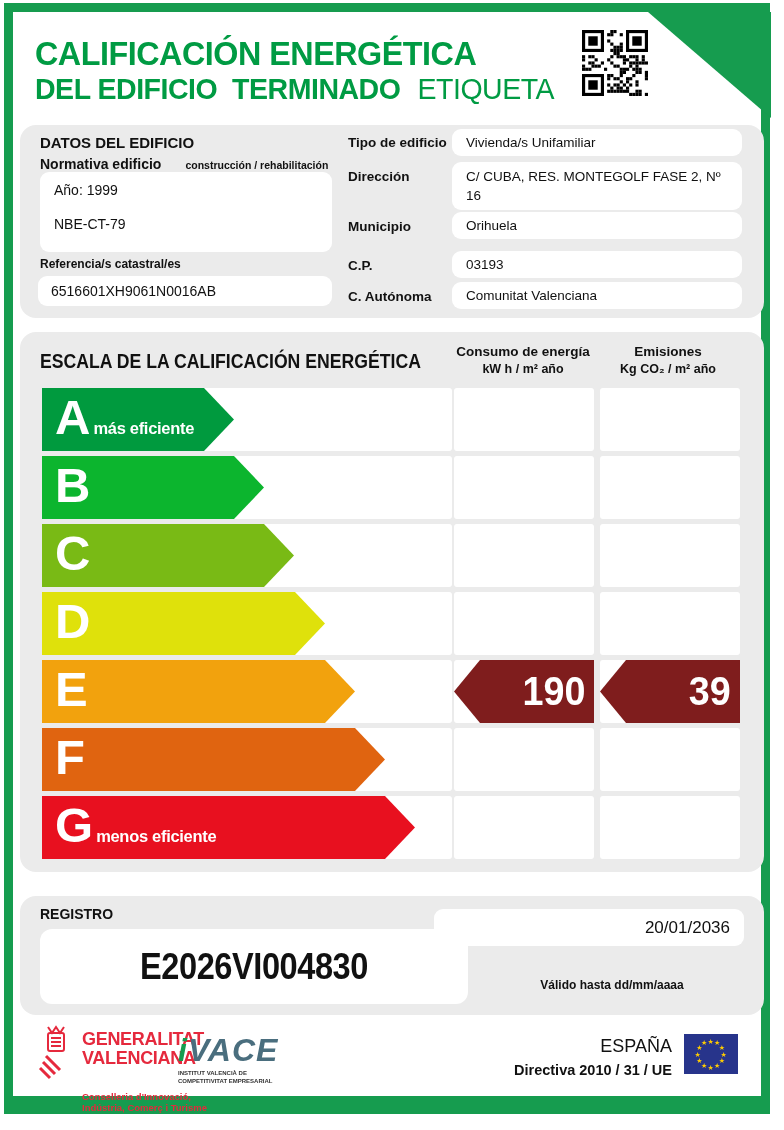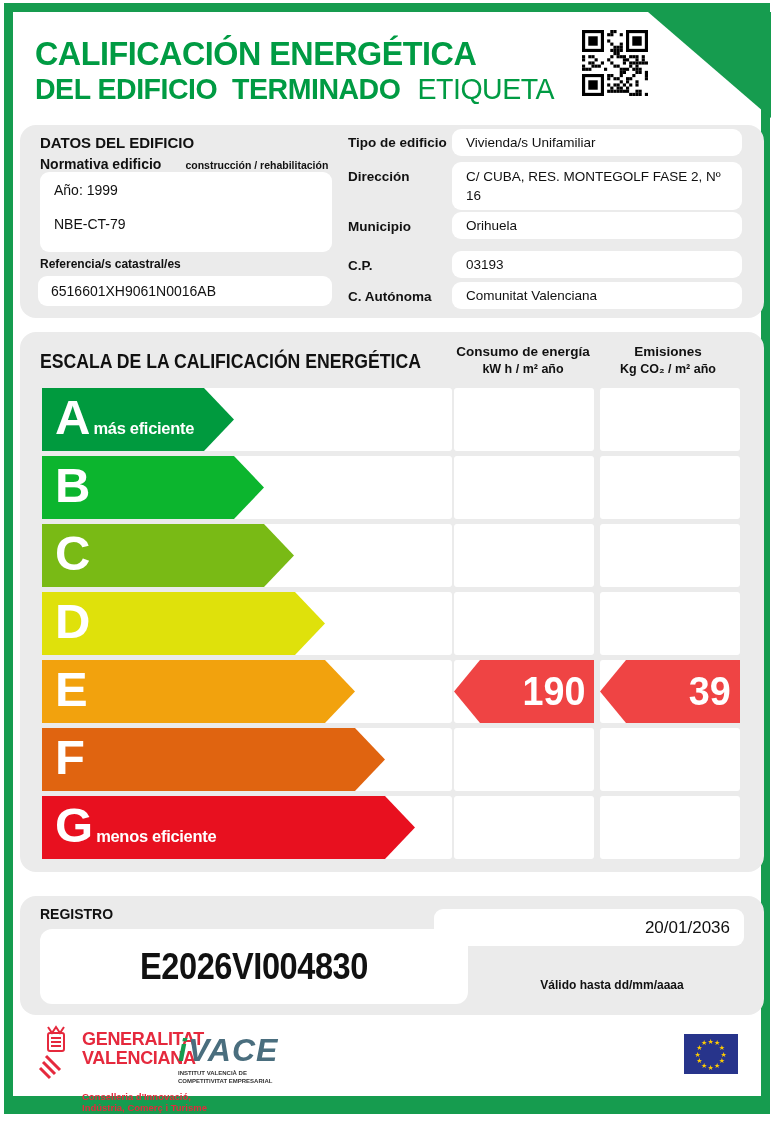--- a/index.html
+++ b/index.html
@@ -50,21 +50,21 @@
   .sband{position:absolute;left:0;top:0;width:410px;height:63px;background:#fff;border-radius:3px;}
   .scell{position:absolute;top:0;width:140px;height:63px;background:#fff;border-radius:3px;}
   .c1{left:412px;}
   .c2{left:558px;}
   .sarrow{position:absolute;left:0;top:0;height:63px;display:flex;align-items:center;
           padding-left:13px;box-sizing:border-box;
           clip-path:polygon(0 0,calc(100% - 30px) 0,100% 50%,calc(100% - 30px) 100%,0 100%);}
   .sletter{font-size:49px;font-weight:bold;color:#fff;line-height:1;margin-top:-5px;}
   .snote{font-size:16.5px;font-weight:bold;color:#fff;margin-top:17px;margin-left:3px;
          letter-spacing:-.3px;white-space:nowrap;}
-  .val-arrow{position:absolute;left:0;top:0;width:100%;height:100%;background:#ef4444;
+  .val-arrow{position:absolute;left:0;top:0;width:100%;height:100%;background:#7f1d1d;
              clip-path:polygon(26px 0,100% 0,100% 100%,26px 100%,0 50%);
              display:flex;align-items:center;justify-content:flex-end;box-sizing:border-box;
              padding-right:9px;}
   .val-arrow span{font-size:41px;font-weight:bold;color:#fff;transform:scaleX(.92);
                   transform-origin:right center;}
   
   .reg-lbl{position:absolute;left:40px;top:906px;font-size:14px;font-weight:bold;}
   .reg-box{left:40px;top:929px;width:428px;height:75px;border-radius:12px;}
   .reg-num{position:absolute;width:100%;text-align:center;line-height:75px;font-size:37px;
            font-weight:bold;transform:scaleX(.88);letter-spacing:-.5px;}
@@ -362,20 +362,24 @@
       <div>Indústria, Comerç i Turisme</div>
     </div>
   </div>
   <div class="ivace">
     <div class="ivace-name"><span class="dot">i</span><span id="ivace-rest">VACE</span></div>
     <div class="ivace-sub">
       <div>INSTITUT VALENCIÀ DE</div>
       <div>COMPETITIVITAT EMPRESARIAL</div>
     </div>
   </div>
+  <div class="espana-blk">
+    <div class="espana">ESPAÑA</div>
+    <div class="directiva">Directiva 2010 / 31 / UE</div>
+  </div>
   <div class="eu-flag" id="eu-flag">
       <span class="eu-star" style="left: 23.5px; top: 3.5px;">★</span>
       <span class="eu-star" style="left: 30px; top: 5.24167px;">★</span>
       <span class="eu-star" style="left: 34.7583px; top: 10px;">★</span>
       <span class="eu-star" style="left: 36.5px; top: 16.5px;">★</span>
       <span class="eu-star" style="left: 34.7583px; top: 23px;">★</span>
       <span class="eu-star" style="left: 30px; top: 27.7583px;">★</span>
       <span class="eu-star" style="left: 23.5px; top: 29.5px;">★</span>
       <span class="eu-star" style="left: 17px; top: 27.7583px;">★</span>
       <span class="eu-star" style="left: 12.2417px; top: 23px;">★</span>

